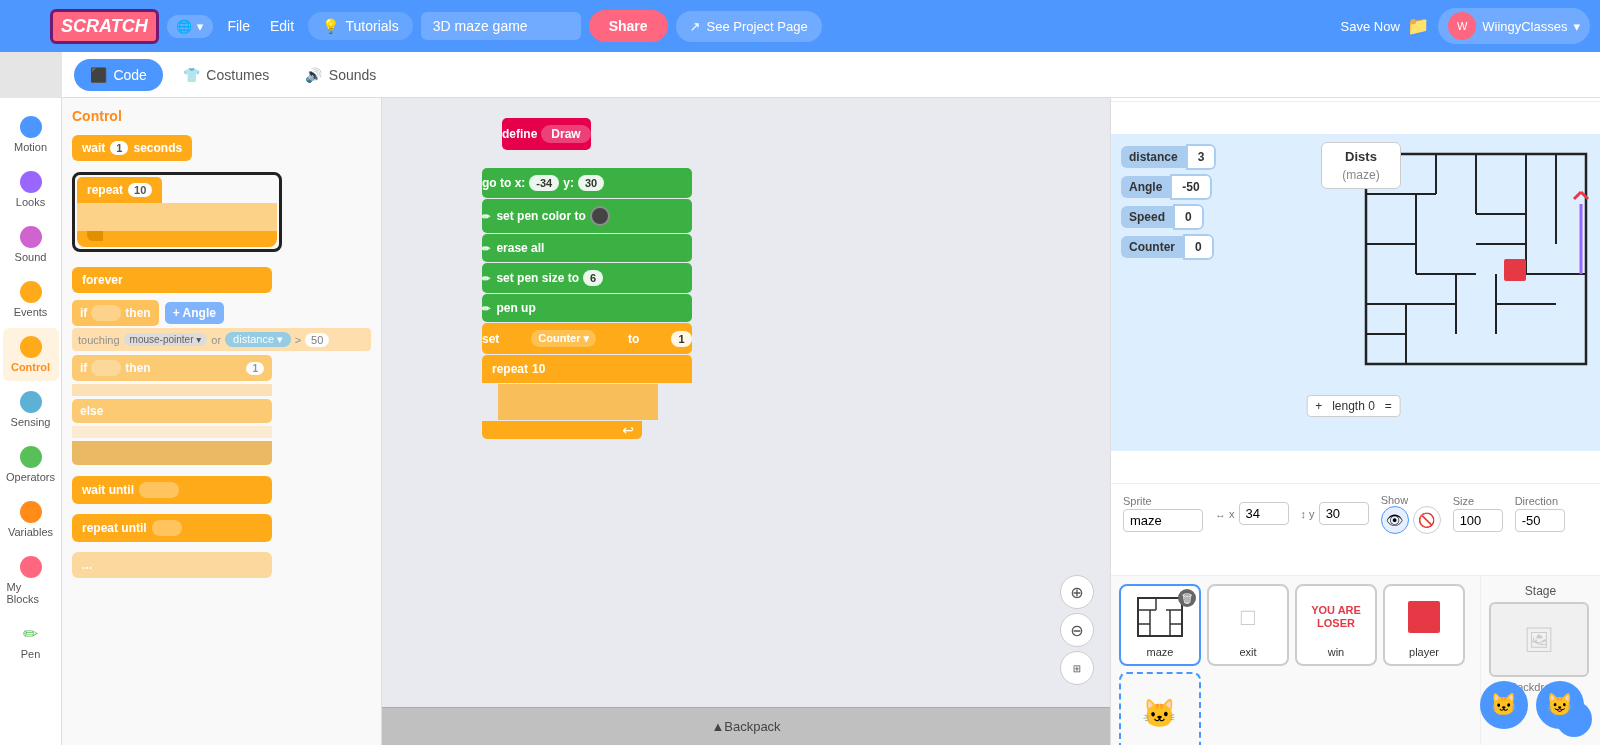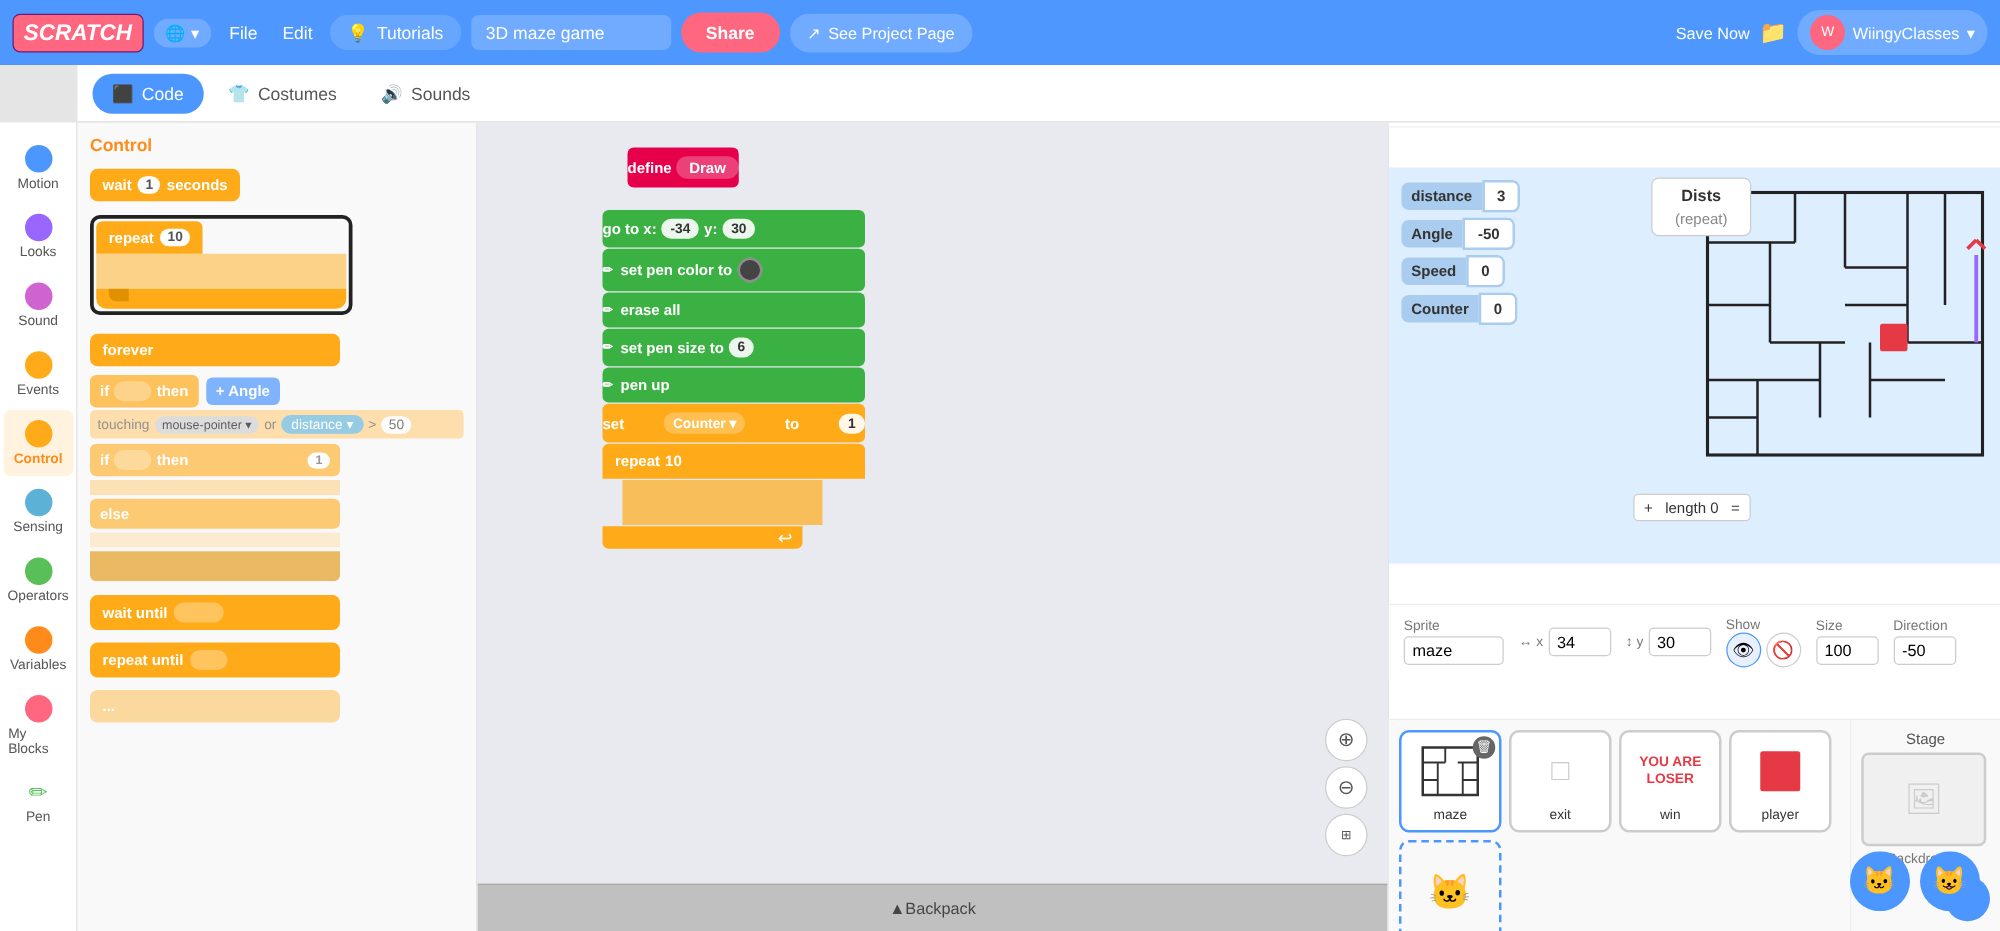--- a/index.html
+++ b/index.html
@@ -6,21 +6,21 @@
     body { font-family: 'Helvetica Neue', Arial, sans-serif; font-size: 13px; overflow: hidden; width: 1600px; height: 745px; background: #e5e5e5; }
 
     
     #topnav {
       width: 100%; height: 52px; background: #4d97ff;
       display: flex; align-items: center; padding: 0 10px; gap: 8px;
     }
     #scratch-logo {
       background: #ff6680; border-radius: 6px; padding: 4px 8px;
       color: white; font-weight: 900; font-size: 18px; font-style: italic;
-      border: 1px solid #701a75; cursor: pointer;
+      border: 3px solid #701a75; cursor: pointer; margin-left: 40px;
     }
     .globe-btn {
       background: rgba(255,255,255,0.2); border: none; border-radius: 20px;
       color: white; padding: 4px 10px; cursor: pointer; font-size: 13px;
       display: flex; align-items: center; gap: 4px;
     }
     .nav-text-btn {
       background: none; border: none; color: white; font-size: 14px;
       font-weight: 500; cursor: pointer; padding: 4px 6px;
     }
@@ -539,21 +539,21 @@
           <span class="var-value">0</span>
         </div>
         <div class="var-monitor">
           <span class="var-label">Counter</span>
           <span class="var-value">0</span>
         </div>
       </div>
 
       <div style="position:absolute; top:8px; left:210px; background:white; border:1px solid #ccc; border-radius:6px; padding:6px 12px; min-width:80px; z-index:10;">
         <div style="text-align:center; font-weight:700; font-size:13px; color:#333;">Dists</div>
-        <div style="text-align:center; font-size:12px; color:#888; margin-top:4px;">(repeat)</div>
+        <div style="text-align:center; font-size:12px; color:#888; margin-top:4px;">(maze)</div>
       </div>
 
       <div style="position:absolute; top:10px; right:4px; bottom:4px; left:0; display:flex; align-items:center; justify-content:center;">
         <svg width="240" height="230" viewBox="0 0 240 230" style="position:absolute; right:0; top:0;">
 
           <rect x="10" y="10" width="220" height="210" fill="none" stroke="#222" stroke-width="2.5"></rect>
 
           <line x1="10" y1="50" x2="80" y2="50" stroke="#222" stroke-width="2"></line>
           <line x1="80" y1="10" x2="80" y2="50" stroke="#222" stroke-width="2"></line>
           <line x1="120" y1="10" x2="120" y2="70" stroke="#222" stroke-width="2"></line>

